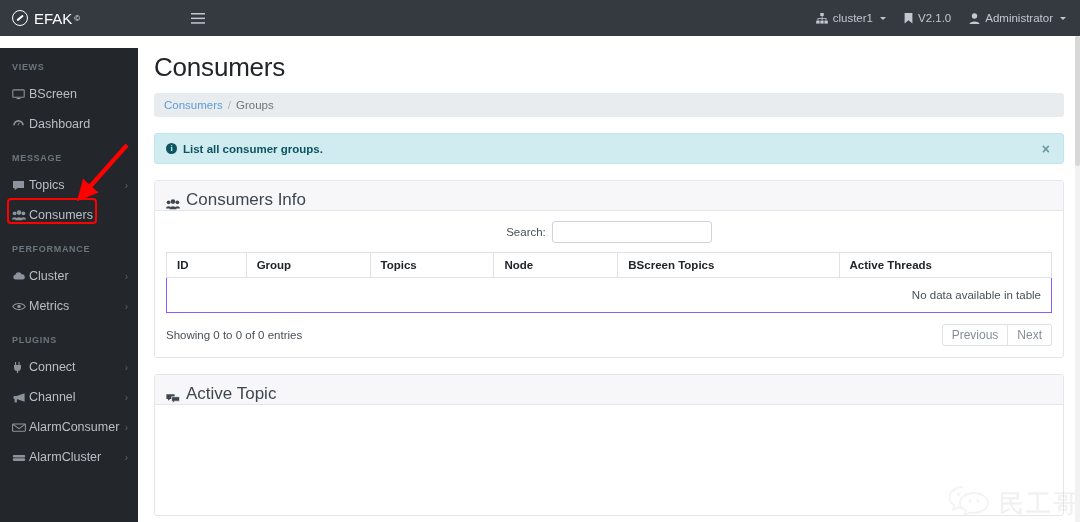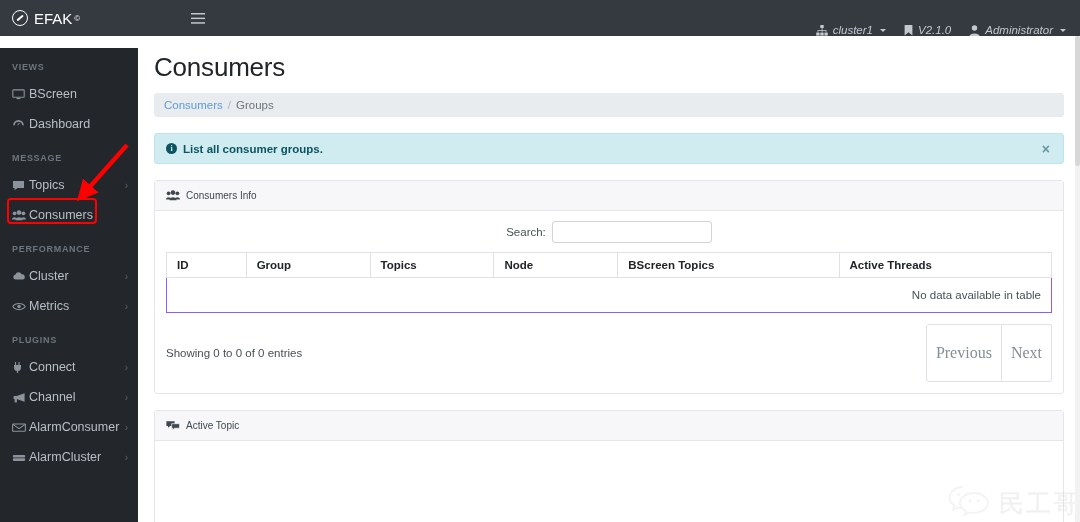--- a/index.html
+++ b/index.html
@@ -30,22 +30,22 @@
     content: ""; position: absolute; left: 3px; top: 6.4px;
     width: 8px; height: 1.6px; background: #ffffff;
     transform: rotate(-40deg); border-radius: 1px;
   }
   .brand-sup { font-size: 8px; vertical-align: super; margin-left: 2px; }
   .hamburger {
     width: 36px; height: 36px; display: flex; align-items: center;
     justify-content: center; color: #c2c7d0; font-size: 15px; cursor: pointer;
   }
   .top-right {
-    margin-left: auto; display: flex; align-items: flex-end;
-    height: 36px; padding-right: 14px; gap: 18px; font-size: 11.5px; font-style: italic;
+    margin-left: auto; display: flex; align-items: center;
+    height: 36px; padding-right: 14px; gap: 18px; font-size: 11.5px;
   }
   .top-item { display: flex; align-items: center; gap: 5px; color: #c2c7d0; cursor: pointer; white-space: nowrap; }
   .caret { width: 0; height: 0; border-left: 3.2px solid transparent;
            border-right: 3.2px solid transparent; border-top: 3.8px solid #c2c7d0;
            margin-left: 2px; }
   .ti-svg { display: block; }
 
   
   .sidebar {
     position: absolute; top: 48px; left: 0; width: 138px; height: 486px;
@@ -99,22 +99,22 @@
     margin-left: auto; color: #0c5460; opacity: .55; font-size: 14px;
     cursor: pointer; line-height: 1; padding: 0 2px;
   }
 
   .card {
     margin: 16px 16px 0 16px; background: #ffffff;
     border: 1px solid #e3e6ea; border-radius: 3px;
   }
   .card-head {
     height: 30px; background: #f7f7f9; border-bottom: 1px solid #e3e6ea;
-    display: flex; align-items: center; padding: 0 11px;
-    font-size: 10px; color: #3f474e;
+    display: flex; align-items: flex-end; padding: 0 11px;
+    font-size: 17px; color: #3f474e;
   }
   .card-head .ch-ico { margin-right: 6px; display: flex; align-items: center; color: #3f474e; }
   .card-body { padding: 10px 11px 11px 11px; }
 
   .search-row { display: flex; justify-content: center; align-items: center;
                 margin-bottom: 9px; font-size: 11.5px; color: #495057; }
   .search-row label { margin-right: 6px; }
   .search-input {
     width: 160px; height: 22px; border: 1px solid #ced4da; border-radius: 3px;
     padding: 0 6px; font-size: 11.5px; font-family: "Liberation Sans", sans-serif;
@@ -132,22 +132,22 @@
     color: #495057; text-align: right;
   }
 
   .tfoot-row {
     display: flex; align-items: center; margin-top: 11px;
     font-size: 11.5px; color: #495057;
   }
   .pager { margin-left: auto; display: flex; }
   .pager button {
     border: 1px solid #dee2e6; background: #fff; color: #868e96;
-    font-size: 16px; padding: 19px 9px; cursor: pointer;
-    font-family: Liberation Serif, serif;
+    font-size: 12px; padding: 3px 9px; cursor: pointer;
+    font-family: Liberation Sans, sans-serif;
   }
   .pager button:first-child { border-radius: 3px 0 0 3px; }
   .pager button:last-child { border-left: none; border-radius: 0 3px 3px 0; }
 
   .card-empty-body { height: 110px; }
 
   
   .watermark {
     position: absolute; left: 810px; top: 448px;
     display: flex; align-items: center; gap: 9px;

